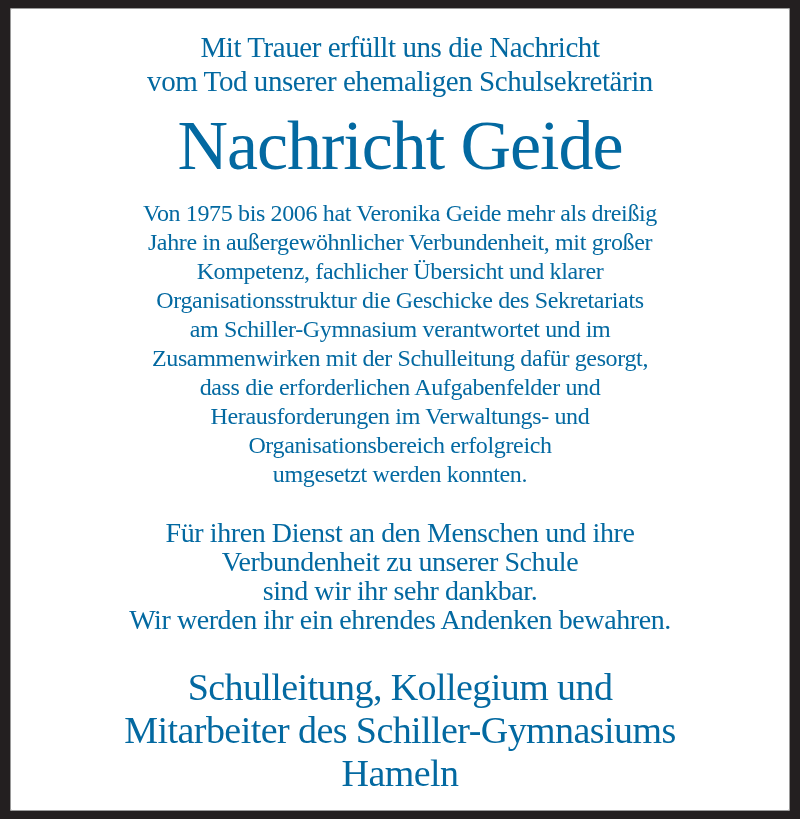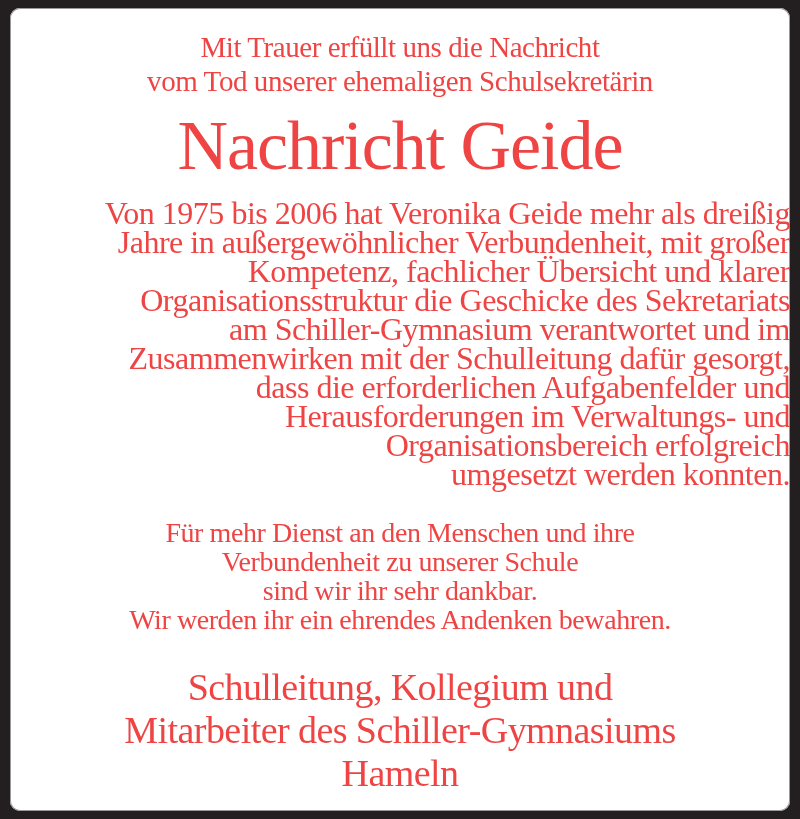--- a/index.html
+++ b/index.html
@@ -19,23 +19,23 @@
     left: 0; top: 0; right: 0; bottom: 0;
     background: #231f20;
   }
   .notice {
     position: absolute;
     left: 10px;
     top: 8px;
     right: 10px;
     bottom: 8px;
     background: #ffffff;
-    border-radius: 10px;
+    border-radius: 2px;
     box-shadow: inset 0 0 0 1px #9a9a9a;
-    color: #ef4444;
+    color: #0369a1;
     text-align: center;
     overflow: hidden;
   }
   .content {
     padding-top: 22px;
   }
   .pre {
     white-space: pre;
     letter-spacing: -0.015em;
   }
@@ -43,24 +43,23 @@
     font-size: 29px;
     line-height: 34px;
   }
   .deceased-name {
     font-size: 70px;
     line-height: 76px;
     margin-top: 10px;
     font-weight: 400;
   }
   .tribute {
-    font-size: 32px;
+    font-size: 24px;
     line-height: 29px;
     margin-top: 15px;
-    text-align: right;
   }
   .thanks {
     font-size: 28px;
     line-height: 29px;
     margin-top: 29px;
   }
   .signature {
     font-size: 38px;
     line-height: 43px;
     margin-top: 32px;
@@ -78,21 +77,21 @@
       <div class="tribute pre">Von 1975 bis 2006 hat Veronika Geide mehr als dreißig
 Jahre in außergewöhnlicher Verbundenheit, mit großer
 Kompetenz, fachlicher Übersicht und klarer
 Organisationsstruktur die Geschicke des Sekretariats
 am Schiller-Gymnasium verantwortet und im
 Zusammenwirken mit der Schulleitung dafür gesorgt,
 dass die erforderlichen Aufgabenfelder und
 Herausforderungen im Verwaltungs- und
 Organisationsbereich erfolgreich
 umgesetzt werden konnten.</div>
-      <div class="thanks pre">Für mehr Dienst an den Menschen und ihre
+      <div class="thanks pre">Für ihren Dienst an den Menschen und ihre
 Verbundenheit zu unserer Schule
 sind wir ihr sehr dankbar.
 Wir werden ihr ein ehrendes Andenken bewahren.</div>
       <div class="signature pre">Schulleitung, Kollegium und
 Mitarbeiter des Schiller-Gymnasiums
 Hameln</div>
     </div>
   </div>
 </div>
 

